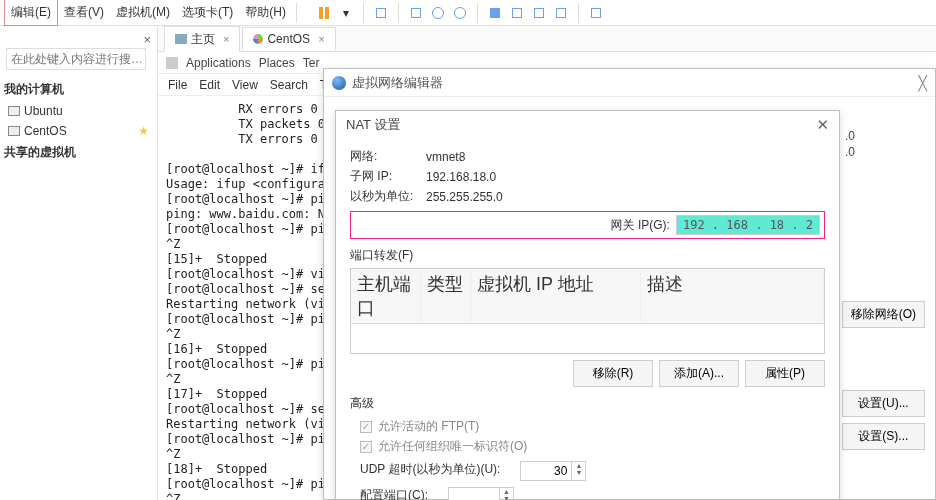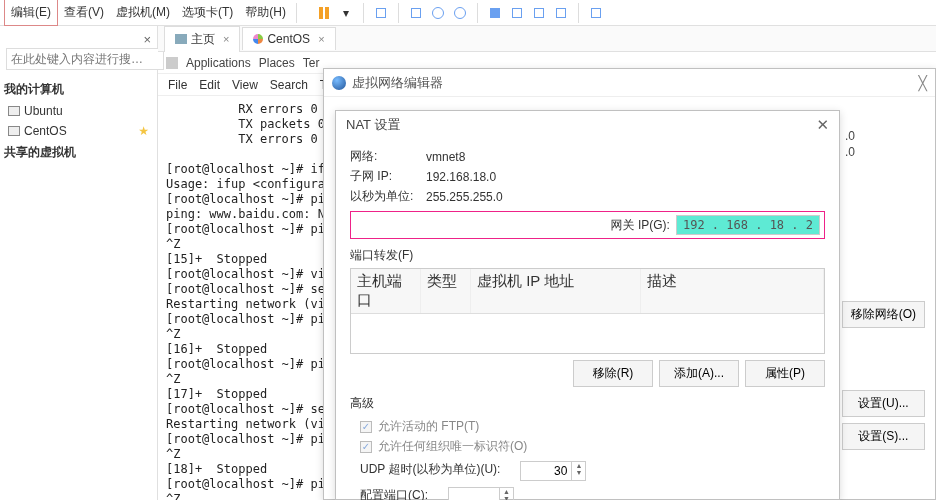--- a/index.html
+++ b/index.html
@@ -9,21 +9,21 @@
 .menubar .mi.boxed { border: 1px solid #d88; }
 .toolbar-icons { display: flex; align-items: center; margin-left: 14px; gap: 4px; }
 .tbi { width: 18px; height: 18px; display: flex; align-items: center; justify-content: center; border: 1px solid transparent; }
 .sep { width: 1px; height: 20px; background: #ddd; margin: 0 4px; }
 .pause { display: flex; gap: 2px; }
 .pause span { width: 4px; height: 12px; background: #f4a026; }
 .sq { width: 10px; height: 10px; border: 1.5px solid #6aa0f0; }
 .circ { width: 12px; height: 12px; border: 1.5px solid #6aa0f0; border-radius: 50%; }
 .left-panel { position: absolute; left: 0; top: 26px; width: 158px; bottom: 0; border-right: 1px solid #e0e0e0; }
 .left-panel .close { position: absolute; right: 6px; top: 6px; font-size: 13px; color: #666; }
-.search { margin: 22px 6px 4px 6px; border: 1px solid #ddd; padding: 3px 4px; font-size: 12px; width: 158px; color: #999; }
+.search { margin: 22px 6px 4px 6px; border: 1px solid #ddd; padding: 3px 4px; font-size: 12px; width: 140px; color: #999; }
 .tree { padding: 4px 2px; }
 .tree-title { font-weight: bold; padding: 3px 2px; }
 .tree-item { display: flex; align-items: center; padding: 3px 6px; gap: 4px; }
 .star { color: #f4c542; margin-left: auto; }
 .vm-ico { width: 12px; height: 10px; border: 1px solid #888; background: #eee; }
 .tabs-host { position: absolute; left: 158px; top: 26px; right: 0; bottom: 0; }
 .vm-tabs { display: flex; align-items: center; height: 26px; border-bottom: 1px solid #e0e0e0; background: #fafafa; padding-left: 6px; gap: 2px; }
 .vm-tab { display: flex; align-items: center; gap: 4px; padding: 4px 10px; border: 1px solid #ddd; border-bottom: none; background: #fff; font-size: 12px; }
 .vm-tab .x { color: #888; margin-left: 4px; font-size: 11px; }
 .house { width: 12px; height: 10px; background: #8ab; }
@@ -43,21 +43,21 @@
 .dlg2-title { display: flex; align-items: center; height: 28px; padding: 0 10px; font-size: 13px; color: #444; }
 .dlg2-title .dx { margin-left: auto; font-size: 15px; color: #666; }
 .dlg2-body { padding: 6px 14px 10px 14px; font-size: 12px; }
 .row { display: flex; align-items: center; gap: 6px; margin: 3px 0; }
 .row .lbl { width: 70px; color: #333; }
 .gw-row { border: 1px solid #e28; padding: 3px 4px; margin: 6px 0; display: flex; align-items: center; gap: 6px; justify-content: flex-end; }
 .ipbox { border: 1px solid #ccc; padding: 2px 6px; font-family: monospace; font-size: 12px; color: #555; background: #5eead4; }
 .group-label { margin: 8px 0 4px 0; color: #333; }
 .pf-table { border: 1px solid #ccc; height: 86px; margin-bottom: 6px; }
 .pf-head { display: flex; border-bottom: 1px solid #ddd; background: #f7f7f7; }
-.pf-head div { padding: 3px 6px; font-size: 15px; border-right: 1px solid #eee; }
+.pf-head div { padding: 3px 6px; font-size: 18px; border-right: 1px solid #eee; }
 .pf-btns { display: flex; justify-content: flex-end; gap: 6px; margin-bottom: 8px; }
 .adv-label { margin: 4px 0 6px 0; color: #333; }
 .cb { display: flex; align-items: center; gap: 6px; margin: 3px 0 3px 10px; color: #888; }
 .cbox { width: 12px; height: 12px; border: 1px solid #bbb; background: #f5f5f5; display: flex; align-items: center; justify-content: center; font-size: 10px; color: #8ad; }
 .spin-row { display: flex; align-items: flex-start; gap: 20px; margin: 6px 0 4px 10px; }
 .spin { display: flex; border: 1px solid #ccc; }
 .spin input { border: none; width: 50px; padding: 2px 4px; font-size: 12px; text-align: right; }
 .spin .arrows { display: flex; flex-direction: column; border-left: 1px solid #ccc; }
 .spin .arrows span { font-size: 7px; padding: 0 3px; line-height: 7px; color: #666; }
 </style>

